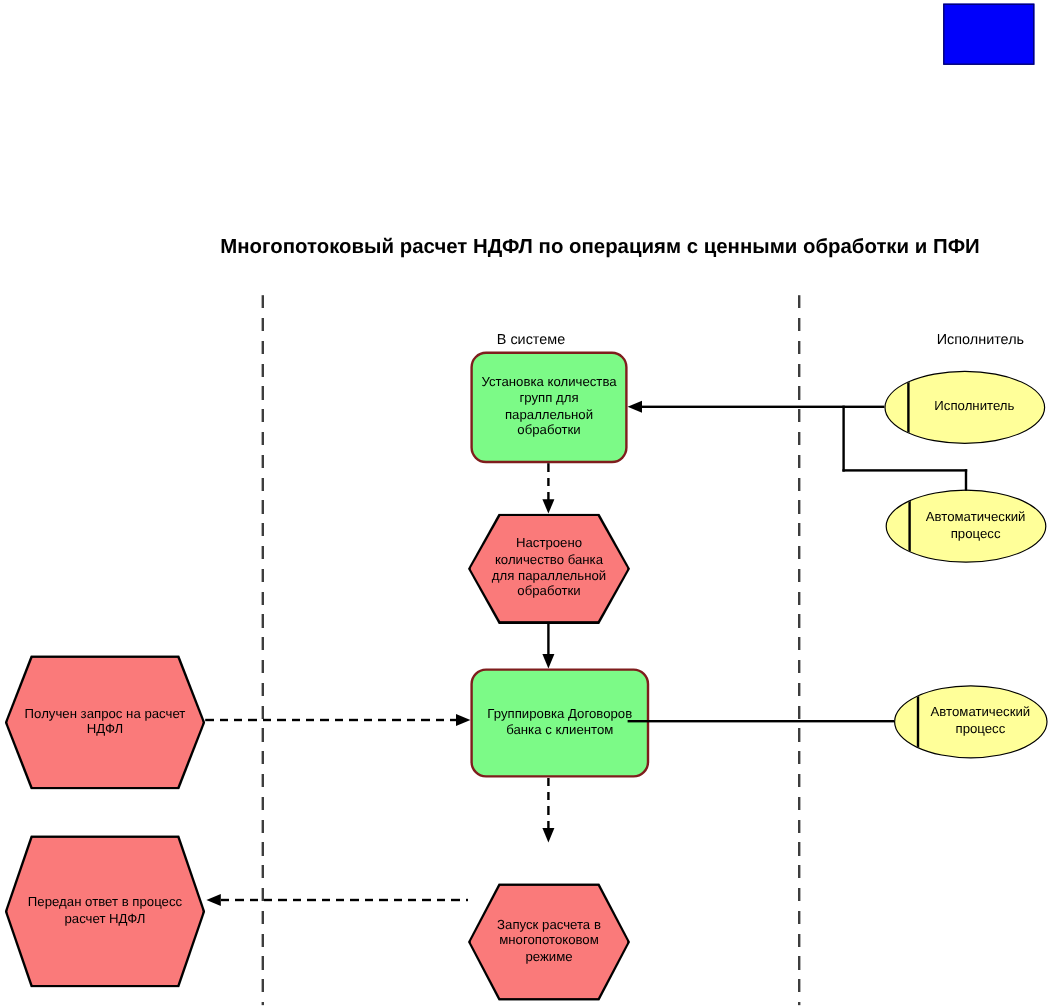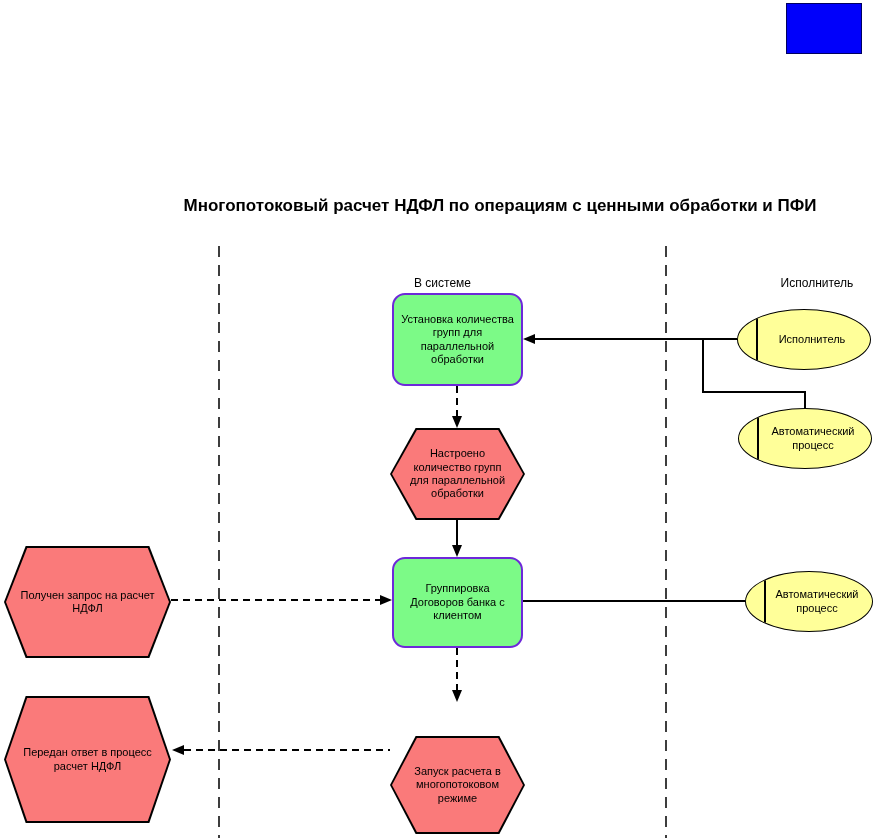--- a/index.html
+++ b/index.html
@@ -28,21 +28,21 @@
     background:repeating-linear-gradient(180deg,#3d3d3d 0 11px,transparent 11px 19px);
   }
   
   .shape-text{
     position:absolute;inset:0;display:flex;align-items:center;justify-content:center;
     text-align:center;font-size:11px;line-height:1.22;padding:2px 6px;box-sizing:border-box;
     z-index:3;
   }
   .func{
     position:absolute;background:var(--function-fill,#7cfa87);
-    border:2px solid #6d28d9;border-radius:13px;box-sizing:border-box;
+    border:2px solid #7f1d1d;border-radius:13px;box-sizing:border-box;
   }
   .hex{position:absolute;}
   .hex .hex-border{position:absolute;inset:0;background:#000;}
   .hex .hex-fill{position:absolute;inset:2px;background:var(--event-fill,#fa7a7a);}
   .hex.mid .hex-border,.hex.mid .hex-fill{
     clip-path:polygon(0 50%,19% 0,81% 0,100% 50%,81% 100%,19% 100%);
   }
   .hex.wide .hex-border,.hex.wide .hex-fill{
     clip-path:polygon(0 50%,13% 0,87% 0,100% 50%,87% 100%,13% 100%);
   }
@@ -81,24 +81,24 @@
   <div class="lane-line" style="left:218px;"></div>
   <div class="lane-line" style="left:665px;"></div>
 
   <div class="func" style="left:392px;top:293px;width:131px;height:93px;">
     <div class="shape-text">Установка количества групп для параллельной обработки</div>
   </div>
 
   <div class="hex mid" style="left:390px;top:428px;width:135px;height:92px;">
     <div class="hex-border"></div>
     <div class="hex-fill"></div>
-    <div class="shape-text">Настроено количество групп для параллельной обработки</div>
+    <div class="shape-text">Настроено количество банка для параллельной обработки</div>
   </div>
 
-  <div class="func" style="left:392px;top:557px;width:131px;height:91px;">
+  <div class="func" style="left:392px;top:557px;width:149px;height:91px;">
     <div class="shape-text">Группировка Договоров банка с клиентом</div>
   </div>
 
   <div class="hex mid" style="left:390px;top:736px;width:135px;height:98px;">
     <div class="hex-border"></div>
     <div class="hex-fill"></div>
     <div class="shape-text">Запуск расчета в многопотоковом режиме</div>
   </div>
 
   <div class="hex wide" style="left:4px;top:546px;width:167px;height:112px;">

